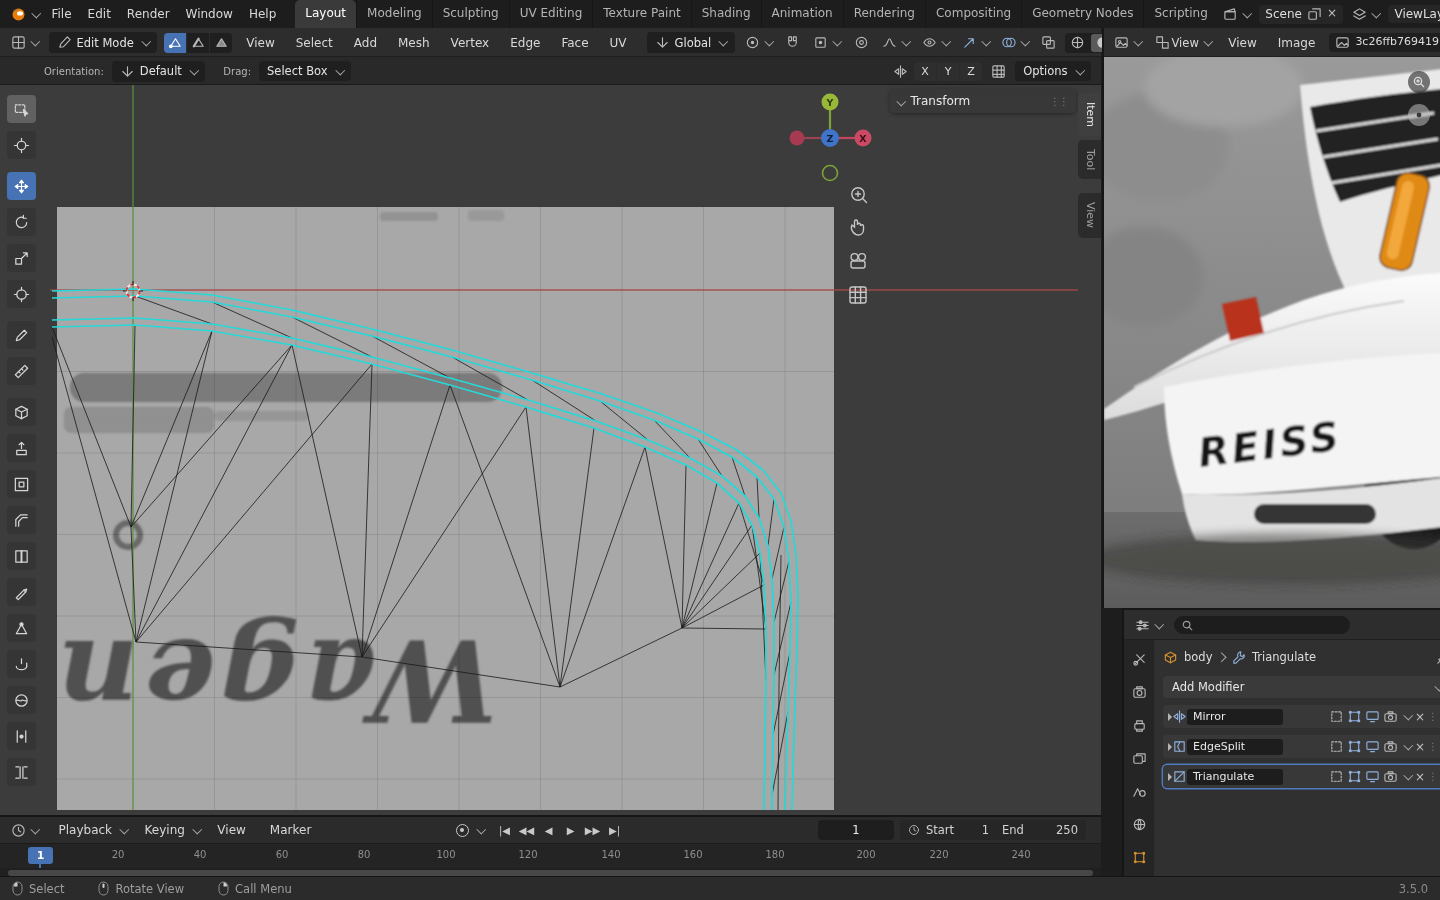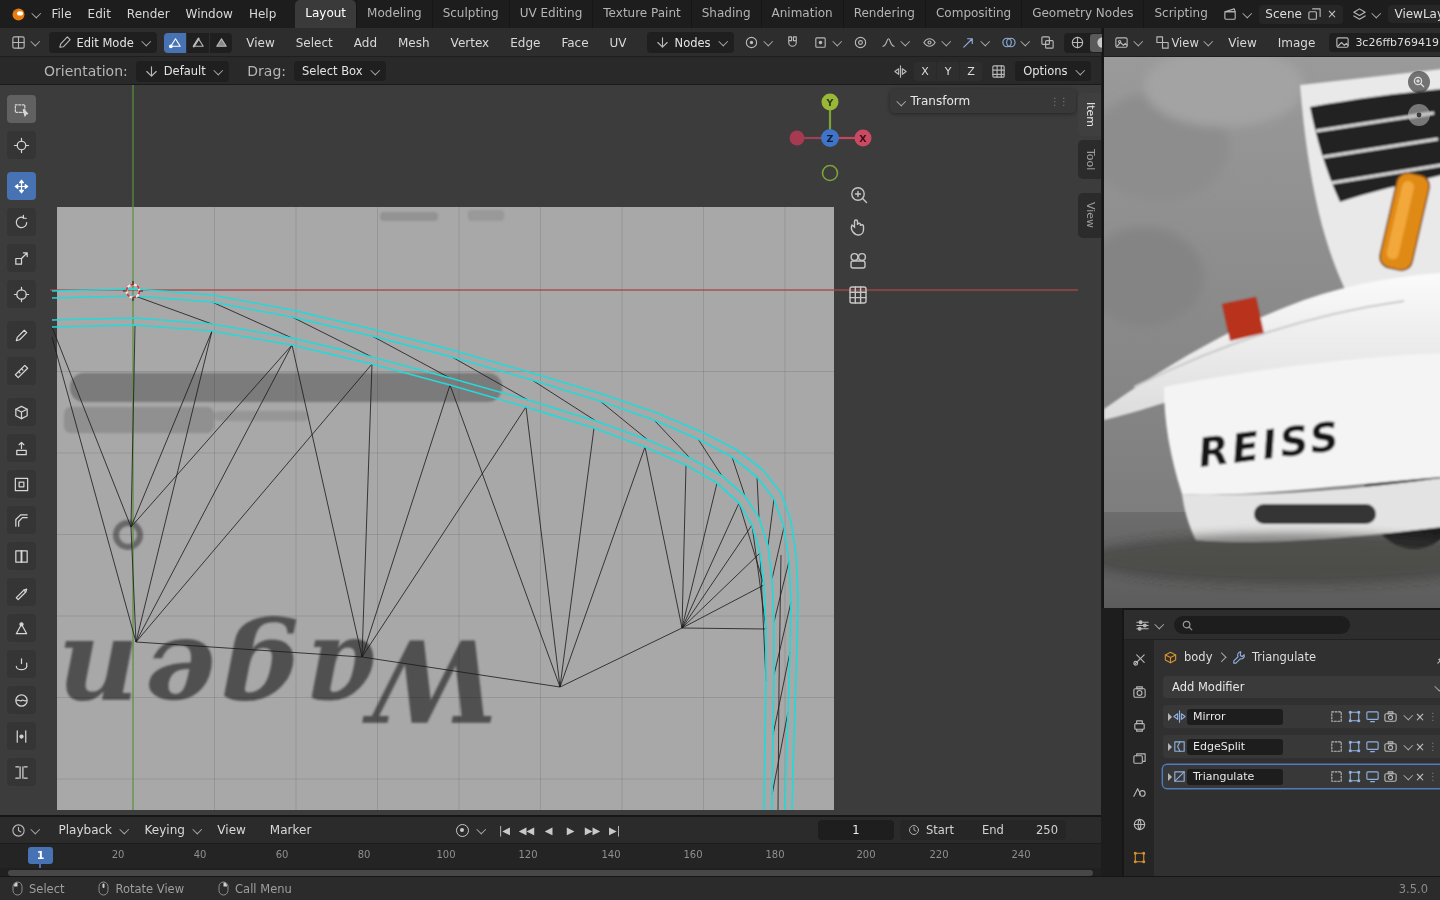--- a/index.html
+++ b/index.html
@@ -11,29 +11,29 @@
   .tri{width:0;height:0;border-left:4.5px solid #b5b5b5;border-top:4px solid transparent;border-bottom:4px solid transparent;display:inline-block;flex:none}
   .xg{color:#c3c3c3;font-size:12px;line-height:1;flex:none}
   .dots{color:#787878;font-size:10px;letter-spacing:-1px;flex:none}
   
   .topbar{left:0;top:0;width:1440px;height:28px;display:flex;align-items:center;padding:0 6px;gap:2px;background:#1d1d1d;box-sizing:border-box}
   .menu{padding:3px 7px;border-radius:3px;color:#d8d8d8;font-size:12px;flex:none}
   .wtabs{display:flex;margin-left:10px;height:28px;align-items:stretch}
   .wtab{padding:6px 10px 5px;font-size:12px;color:#b4b4b4;border-left:1px solid #161616;white-space:nowrap}
   .wtab.active{background:#3a3a3a;color:#fff;border-radius:5px 5px 0 0;border-left:none}
   .tb-right{margin-left:auto;display:flex;align-items:center;gap:6px;padding-right:4px}
-  .idfield{display:flex;align-items:center;gap:5px;background:#262626;border-radius:4px;padding:2px 6px;color:#dedede}
+  .idfield{display:flex;align-items:flex-start;gap:5px;background:#262626;border-radius:4px;padding:2px 6px;color:#dedede}
   
   .vph{left:0;top:28px;width:1101px;height:29px;background:#2d2d2d;display:flex;align-items:center;
        padding:0 8px;gap:7px;box-sizing:border-box;box-shadow:inset 0 -1px 0 #1e1e1e}
   .vpt{left:0;top:57px;width:1101px;height:28px;background:#292929;display:flex;align-items:center;
        padding:0 10px 0 44px;gap:8px;box-sizing:border-box;box-shadow:inset 0 -1px 0 #1a1a1a}
   .fld{display:flex;align-items:center;gap:5px;background:#1f1f1f;border-radius:4px;padding:3px 8px;font-size:11.5px;color:#e3e3e3;flex:none}
   .hbtn{display:flex;align-items:center;gap:2px;padding:2px 3px;border-radius:3px;flex:none}
-  .lbl{color:#b5b5b5;font-size:14px;flex:none}
+  .lbl{color:#b5b5b5;font-size:10px;flex:none}
   .selmode{display:flex;gap:1px;flex:none}
   .selmode .sm{width:22px;height:20px;background:#1f1f1f;display:flex;align-items:center;justify-content:center}
   .selmode .sm:first-child{border-radius:4px 0 0 4px}
   .selmode .sm:last-child{border-radius:0 4px 4px 0}
   .selmode .sm.active{background:#4772b3}
   .axbtns{display:flex;gap:1px;flex:none}
   .axbtns .ax{width:22px;height:19px;background:#2e2e2e;color:#dcdcdc;font-size:11px;display:flex;align-items:center;justify-content:center}
   .axbtns .ax:first-child{border-radius:4px 0 0 4px}
   .axbtns .ax:last-child{border-radius:0 4px 4px 0}
   
@@ -202,21 +202,21 @@
     <span class="menu">Add</span>
     <span class="menu">Mesh</span>
     <span class="menu">Vertex</span>
     <span class="menu">Edge</span>
     <span class="menu">Face</span>
     <span class="menu">UV</span>
     <div class="fld" style="margin-left:6px">
       <svg class="pic" viewBox="0 0 16 16">
           <path d="M8 13V3M8 13L3 8M8 13l5-5"></path>
         </svg>
-      <span>Nodes</span>
+      <span>Global</span>
       <i class="chev"></i>
     </div>
     <div class="hbtn">
       <svg class="pic" viewBox="0 0 16 16">
           <circle cx="8" cy="8" r="5.5"></circle>
           <circle cx="8" cy="8" r="1.2" fill="#c8c8c8"></circle>
         </svg>
       <i class="chev"></i>
     </div>
     <div class="hbtn">
@@ -870,21 +870,21 @@
         <span>1</span>
       </div>
       <div class="sefield" style="left:900px;width:97px;border-radius:4px 0 0 4px">
         <svg class="pic" style="width:12px;height:12px" viewBox="0 0 16 16">
             <circle cx="8" cy="8" r="6"></circle>
             <path d="M8 4.5V8l2.5 1.5"></path>
           </svg>
         <span>Start</span>
         <span style="margin-left:auto">1</span>
       </div>
-      <div class="sefield" style="left:974px;width:92px;border-radius:0 4px 4px 0">
+      <div class="sefield" style="left:994px;width:92px;border-radius:0 4px 4px 0">
         <span>End</span>
         <span style="margin-left:auto">250</span>
       </div>
     </div>
     <div class="ruler">
       <span class="tick" style="left:118px">20</span>
       <span class="tick" style="left:200px">40</span>
       <span class="tick" style="left:282px">60</span>
       <span class="tick" style="left:364px">80</span>
       <span class="tick" style="left:446px">100</span>

